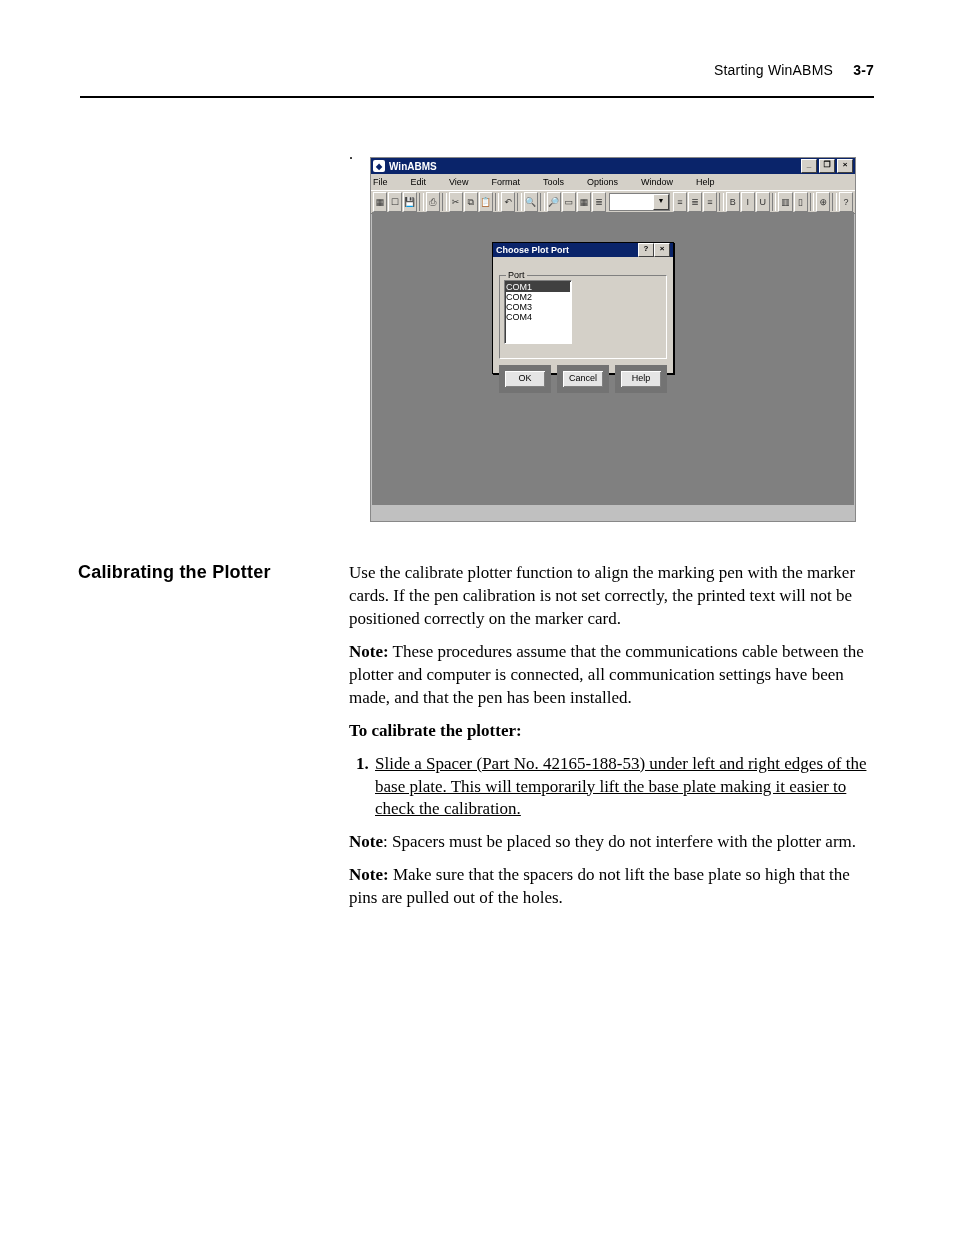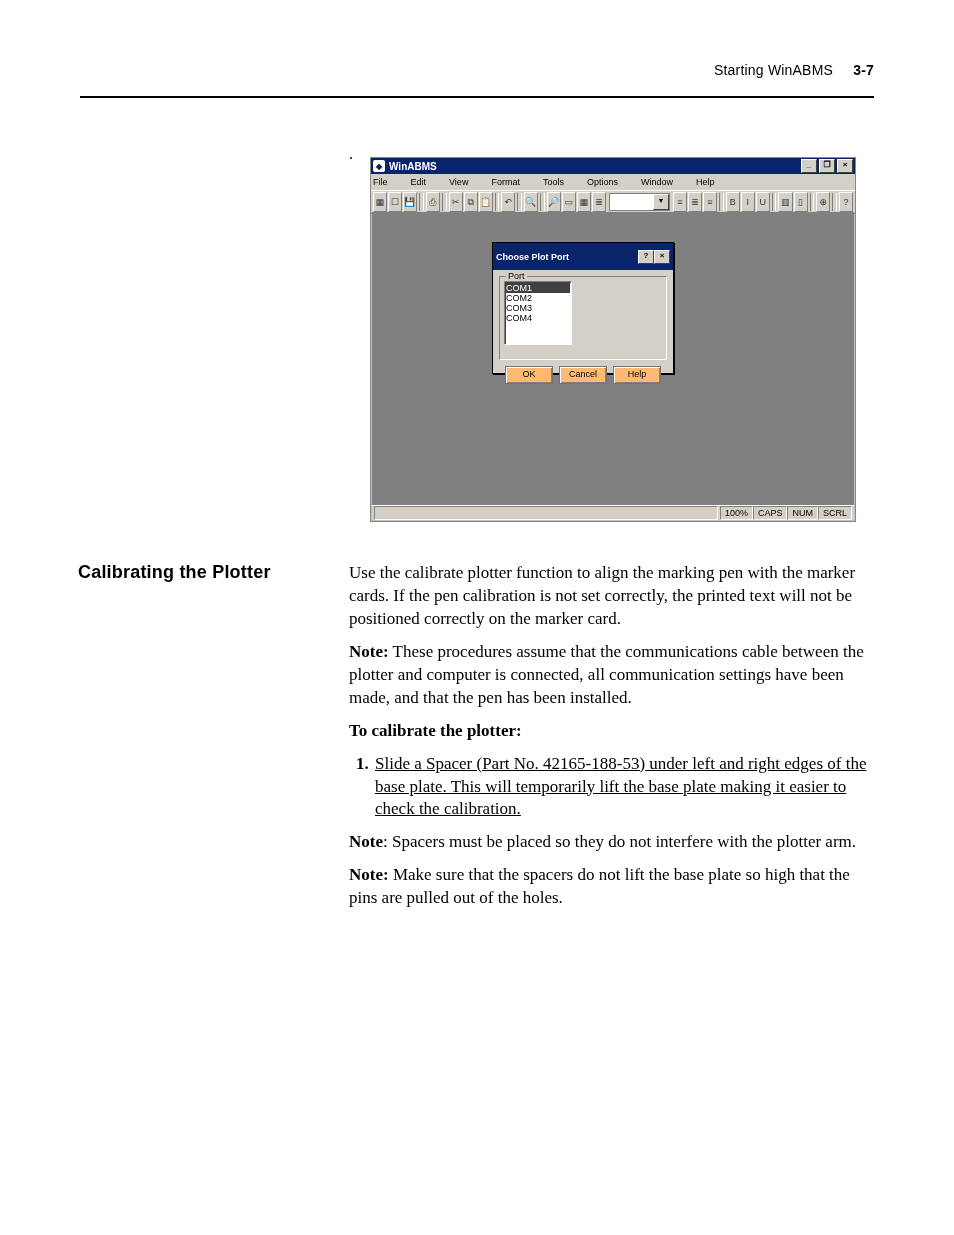--- a/index.html
+++ b/index.html
@@ -151,30 +151,30 @@
   .statusbar .fill { flex: 1; border: 1px solid #808080; border-right-color:#fff; border-bottom-color:#fff; height:12px; margin-right:2px;}
   .dialog {
     position: absolute;
     left: 120px; top: 30px;
     width: 180px; height: 130px;
     background: #d4d0c8;
     border: 1px solid #000;
     box-shadow: 1px 1px 0 #000;
   }
   .dialog .dtitle {
-    height: 27px;
+    height: 14px;
     background: #0a246a;
     color: #fff;
     font-weight: 700;
     font-size: 9px;
     display: flex; align-items: center;
     padding: 0 3px;
   }
   .dialog .dtitle .spacer { flex: 1; }
-  .dialog .dbody { padding: 4px 6px; font-size: 9px; }
+  .dialog .dbody { padding: 16px 6px; font-size: 9px; }
   .group {
     border: 1px solid #808080;
     border-top-color: #808080; border-left-color: #808080;
     border-right-color: #fff; border-bottom-color: #fff;
     padding: 4px 4px 4px 4px;
     margin-top: 2px;
     position: relative;
     height: 74px;
   }
   .group-label {
@@ -189,22 +189,22 @@
     border-right-color: #fff; border-bottom-color: #fff;
     box-shadow: inset 1px 1px 0 #404040;
     font-size: 9px;
     padding: 1px;
     overflow: hidden;
   }
   .listbox .sel { background: #404040; color: #fff; }
   .dlg-btns { display: flex; gap: 6px; justify-content: center; margin-top: 6px; }
   .dlg-btn {
     width: 46px; height: 16px;
-    border: 1px solid #737373;
-    background: #fdba74;
+    border: 6px solid #737373;
+    background: #e5e5e5;
     box-shadow: inset 1px 1px 0 #fff, inset -1px -1px 0 #808080;
     font-size: 9px; text-align: center; line-height: 14px;
   }
 
   
   .sidehead {
     position: absolute;
     left: 78px;
     top: 562px;
     font-family: "Helvetica Neue", Helvetica, Arial, sans-serif;
@@ -319,27 +319,20 @@
           </div>
           <div class="dlg-btns">
             <span class="dlg-btn">OK</span>
             <span class="dlg-btn">Cancel</span>
             <span class="dlg-btn">Help</span>
           </div>
         </div>
       </div>
     </div>
 
-    <div class="statusbar">
-      <span class="fill"></span>
-      <span class="cell">100%</span>
-      <span class="cell">CAPS</span>
-      <span class="cell">NUM</span>
-      <span class="cell">SCRL</span>
-    </div>
   </div>
 
   <div class="sidehead">Calibrating the Plotter</div>
 
   <div class="bodycol">
     <p>Use the calibrate plotter function to align the marking pen with the marker cards.  If the pen calibration is not set correctly, the printed text will not be positioned correctly on the marker card.</p>
     <p>
       <span class="note-label">Note:</span><span>  These procedures assume that the communications cable between the plotter and computer is connected, all communication settings have been made, and that the pen has been installed.</span>
     </p>
     <p class="procedure-title">To calibrate the plotter:</p>

